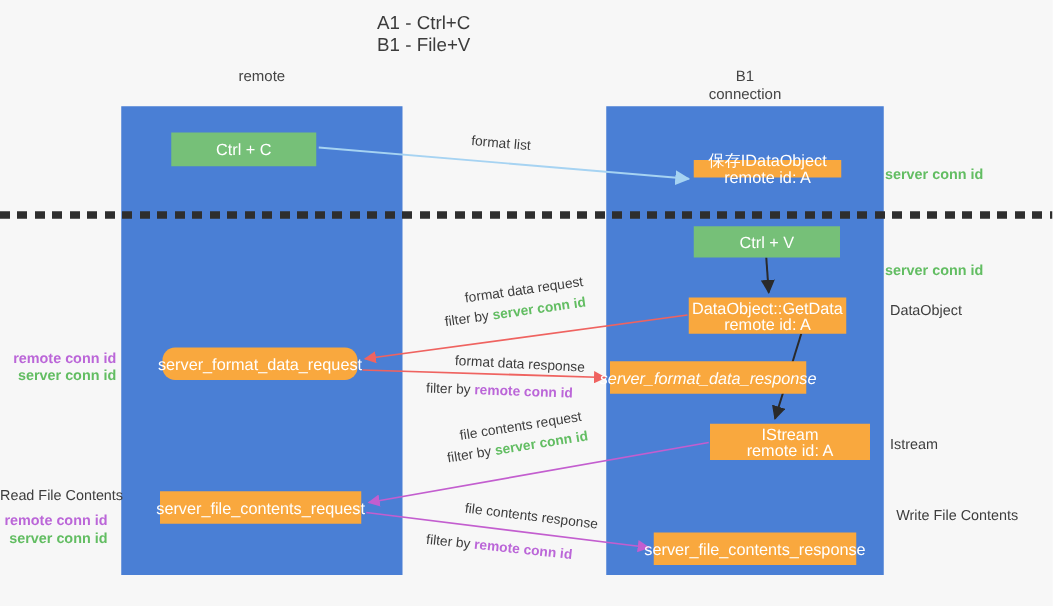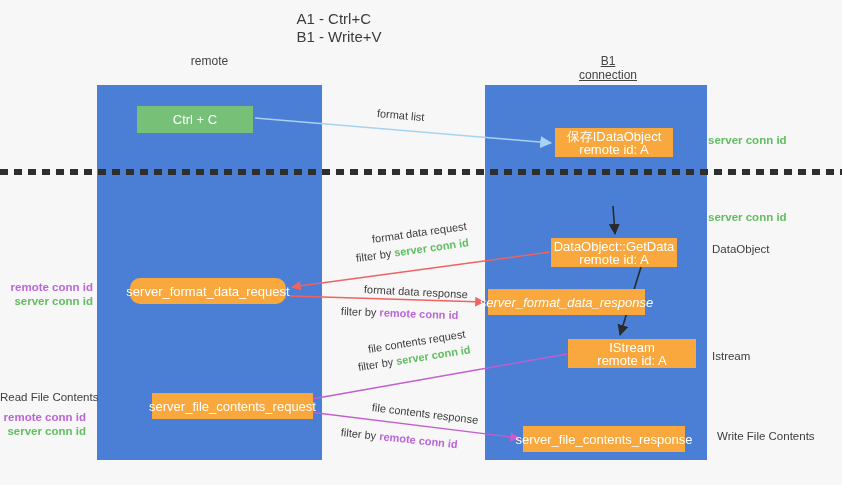--- a/index.html
+++ b/index.html
@@ -8,50 +8,50 @@
 
   .lifeline{position:absolute;top:85px;height:375px;background:#4a7fd5;z-index:1;}
   #ll-a1{left:97px;width:225px;}
   #ll-b1{left:485px;width:222px;}
 
   .title{position:absolute;left:0;top:10px;width:678px;text-align:center;z-index:4;}
   .title-inner{display:inline-block;text-align:left;font-size:15px;line-height:18px;color:#3c3c3c;}
 
   .col-header{position:absolute;top:54px;text-align:center;font-size:12px;line-height:14px;color:#444;z-index:4;}
   #hdr-a1{left:97px;width:225px;}
-  #hdr-b1{left:497px;width:222px;text-decoration:underline;}
+  #hdr-b1{left:485px;width:222px;}
 
   .sep{position:absolute;left:0;top:169px;width:842px;height:6px;z-index:2;
        background:repeating-linear-gradient(90deg,#2e2e2e 0 8px,transparent 8px 14px);}
 
   .overlay{position:absolute;left:0;top:0;z-index:2;pointer-events:none;}
 
   .node{position:absolute;z-index:3;color:#fff;font-size:13px;line-height:13px;
         display:flex;flex-direction:column;align-items:center;justify-content:center;
         text-align:center;white-space:nowrap;}
   .green{background:#76c078;}
   .orange{background:#f9a83e;}
   #n-ctrlc{left:137px;top:106px;width:116px;height:27px;}
-  #n-save{left:555px;top:128px;width:118px;height:29px;}
+  #n-save{left:555px;top:128px;width:118px;height:14px;}
   #n-ctrlv{left:555px;top:181px;width:117px;height:25px;}
   #n-getdata{left:551px;top:238px;width:126px;height:29px;}
   #n-freq{left:130px;top:278px;width:156px;height:26px;border-radius:10px;}
   #n-fresp{left:488px;top:289px;width:157px;height:26px;font-style:italic;}
   #n-istream{left:568px;top:339px;width:128px;height:29px;}
-  #n-filereq{left:128px;top:393px;width:161px;height:26px;margin-left:24px;}
+  #n-filereq{left:128px;top:393px;width:161px;height:26px;}
   #n-fileresp{left:523px;top:426px;width:162px;height:26px;}
 
   .side{position:absolute;z-index:4;font-size:11.5px;color:#3d3d3d;white-space:nowrap;}
   .green-t{color:#62bd62;font-weight:bold;}
   .purple-t{color:#bb66d8;font-weight:bold;}
   #sl-servertop{left:708px;top:134px;}
   #sl-servermid{left:708px;top:211px;}
   #sl-dataobject{left:712px;top:243px;}
   #sl-istream{left:712px;top:350px;}
-  #sl-write{left:717px;top:430px;text-align:right;}
+  #sl-write{left:717px;top:407px;text-align:right;}
   #lbl-format-left{left:0;top:280px;width:93px;text-align:right;line-height:14px;}
   #lbl-read{left:0;top:391px;width:86px;text-align:right;}
   #lbl-file-left{left:0;top:410px;width:86px;text-align:right;line-height:14px;}
 
   .alabel{position:absolute;z-index:4;font-size:11px;color:#3d3d3d;white-space:nowrap;
           transform-origin:left center;}
   #al-formatlist{left:377px;top:107px;transform:rotate(5deg);}
   #al-freq1{left:372px;top:233px;transform:rotate(-8deg);}
   #al-freq2{left:356px;top:252px;transform:rotate(-8deg);}
   #al-fresp1{left:364px;top:283px;transform:rotate(3deg);}
@@ -62,21 +62,21 @@
   #al-fileresp2{left:341px;top:426px;transform:rotate(6deg);}
 </style>
 </head>
 <body>
 
 <div class="canvas">
 
   <div class="title">
     <div class="title-inner">
       <div>A1 - Ctrl+C</div>
-      <div>B1 - Write+V</div>
+      <div>B1 - File+V</div>
     </div>
   </div>
 
   <div class="col-header" id="hdr-a1">
     <div>remote</div>
   </div>
   <div class="col-header" id="hdr-b1">
     <div>B1</div>
     <div>connection</div>
   </div>
@@ -109,20 +109,23 @@
     <line x1="567" y1="354" x2="295" y2="402" stroke="#c35ecf" stroke-width="1.4" marker-end="url(#m-purple)"></line>
     <line x1="293" y1="410" x2="519" y2="438" stroke="#c35ecf" stroke-width="1.4" marker-end="url(#m-purple)"></line>
   </svg>
 
   <div class="node green" id="n-ctrlc">
     <span>Ctrl + C</span>
   </div>
   <div class="node orange" id="n-save">
     <span>保存IDataObject</span>
     <span>remote id: A</span>
+  </div>
+  <div class="node green" id="n-ctrlv">
+    <span>Ctrl + V</span>
   </div>
   <div class="node orange" id="n-getdata">
     <span>DataObject::GetData</span>
     <span>remote id: A</span>
   </div>
   <div class="node orange" id="n-freq">
     <span>server_format_data_request</span>
   </div>
   <div class="node orange" id="n-fresp">
     <span>server_format_data_response</span>

